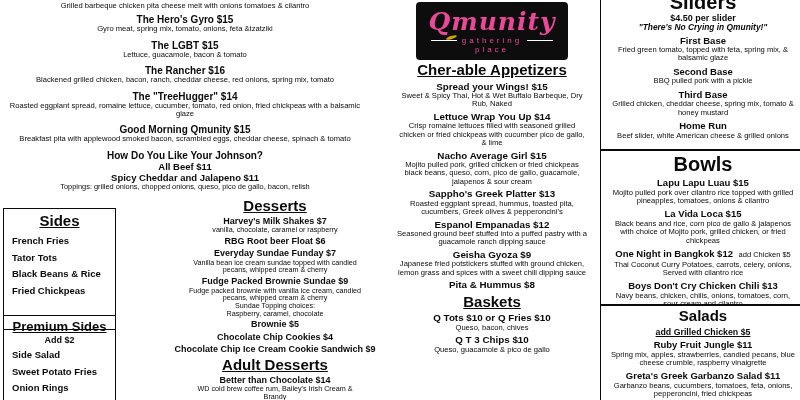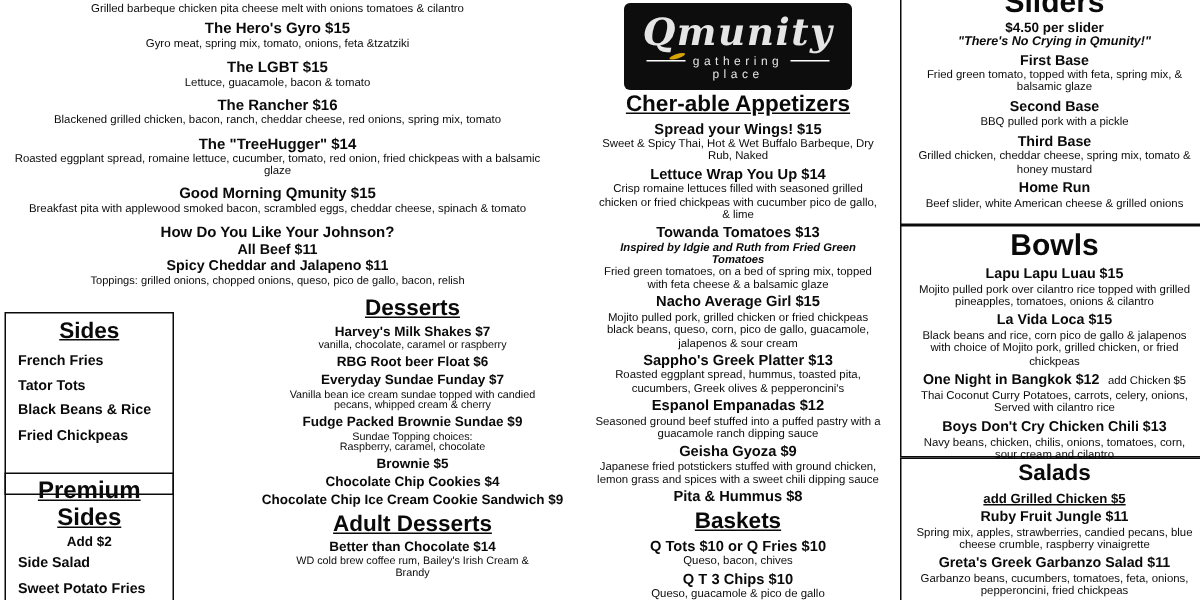--- a/index.html
+++ b/index.html
@@ -23,39 +23,39 @@
   .tl { left:2px; top:2px; width:366px; }
   .tl .item { margin-bottom:6px; }
   .tl .iname { font-size:10px; line-height:11px; }
 
   
   .sidebox { position:absolute; left:3px; width:113px; border:1px solid #0a0a0a; padding:3px 4px; }
   .sidebox .bh { text-align:center; font-weight:bold; text-decoration:underline; }
   .box-sides { top:208px; height:122px; }
   .box-sides .bh { font-size:15px; margin-bottom:6px; }
   .box-premium { top:315px; height:92px; }
-  .box-premium .bh { font-size:16px; margin-bottom:1px; }
+  .box-premium .bh { font-size:13px; margin-bottom:1px; }
   .addnote { text-align:center; font-weight:bold; font-size:9px; margin-bottom:4px; }
   .side-item { font-weight:bold; font-size:9.5px; line-height:11px; margin:0 0 5.5px 4px; text-align:left; white-space:nowrap; }
 
   
   .dcol { left:185px; top:198px; width:180px; }
   .dcol .item { margin-bottom:2.5px; }
   .dcol .iname { font-size:9px; line-height:9.8px; }
   .dcol .idesc { font-size:7.2px; line-height:7.8px; max-width:178px; }
   .dcol .h1 { margin-bottom:2px; }
 
   
   .ccol { left:386px; top:0; width:212px; }
   .ccol .item { margin-bottom:3px; }
   .ccol .iname { font-size:9.8px; line-height:10.5px; }
   .ccol .idesc, .ccol .isub { max-width:192px; }
 
   .logo { position:relative; width:152px; height:58px; background:#0d0d0d; border-radius:4px; margin:2px 0 2px 0;
-          display:flex; flex-direction:column; align-items:center; justify-content:center; color:#e5e5e5; }
+          display:flex; flex-direction:column; align-items:center; justify-content:center; color:#ec4899; }
   .logo-name { font-family:"DejaVu Serif", serif; font-style:italic; font-weight:bold; font-size:25px; line-height:26px; letter-spacing:1px; }
   .logo-row { display:flex; align-items:center; gap:5px; margin-top:1px; }
   .logo-line { width:26px; height:1px; background:#ffffff; }
   .logo-tag { font-size:8px; letter-spacing:3px; line-height:9px; }
   .logo-tag2 { font-size:8px; letter-spacing:3px; line-height:9px; }
   .q-accent { position:absolute; left:30px; top:34px; width:11px; height:3px; background:#d7a406; border-radius:50%; transform:rotate(-18deg); }
 
   
   .rbox { position:absolute; left:600px; width:206px; border:1px solid #0a0a0a; padding:2px 6px;
           display:flex; flex-direction:column; align-items:center; text-align:center; }
@@ -133,20 +133,21 @@
     </div>
     <div class="item">
       <div class="iname">RBG Root beer Float $6</div>
     </div>
     <div class="item">
       <div class="iname">Everyday Sundae Funday $7</div>
       <div class="idesc">Vanilla bean ice cream sundae topped with candied pecans, whipped cream &amp; cherry</div>
     </div>
     <div class="item">
       <div class="iname">Fudge Packed Brownie Sundae $9</div>
+      <div class="idesc">Fudge packed brownie with vanilla ice cream, candied pecans, whipped cream &amp; cherry</div>
       <div class="idesc">Sundae Topping choices:</div>
       <div class="idesc">Raspberry, caramel, chocolate</div>
     </div>
     <div class="item">
       <div class="iname">Brownie $5</div>
     </div>
     <div class="item">
       <div class="iname">Chocolate Chip Cookies $4</div>
     </div>
     <div class="item">
@@ -178,25 +179,20 @@
 
     <div class="item">
       <div class="iname">Spread your Wings! $15</div>
       <div class="idesc">Sweet &amp; Spicy Thai, Hot &amp; Wet Buffalo Barbeque, Dry Rub, Naked</div>
     </div>
     <div class="item">
       <div class="iname">Lettuce Wrap You Up $14</div>
       <div class="idesc">Crisp romaine lettuces filled with seasoned grilled chicken or fried chickpeas with cucumber pico de gallo, &amp; lime</div>
     </div>
     <div class="item">
-      <div class="iname">Towanda Tomatoes $13</div>
-      <div class="isub">Inspired by Idgie and Ruth from Fried Green Tomatoes</div>
-      <div class="idesc">Fried green tomatoes, on a bed of spring mix, topped with feta cheese &amp; a balsamic glaze</div>
-    </div>
-    <div class="item">
       <div class="iname">Nacho Average Girl $15</div>
       <div class="idesc">Mojito pulled pork, grilled chicken or fried chickpeas black beans, queso, corn, pico de gallo, guacamole, jalapenos &amp; sour cream</div>
     </div>
     <div class="item">
       <div class="iname">Sappho's Greek Platter $13</div>
       <div class="idesc">Roasted eggplant spread, hummus, toasted pita, cucumbers, Greek olives &amp; pepperoncini's</div>
     </div>
     <div class="item">
       <div class="iname">Espanol Empanadas $12</div>
       <div class="idesc">Seasoned ground beef stuffed into a puffed pastry with a guacamole ranch dipping sauce</div>

